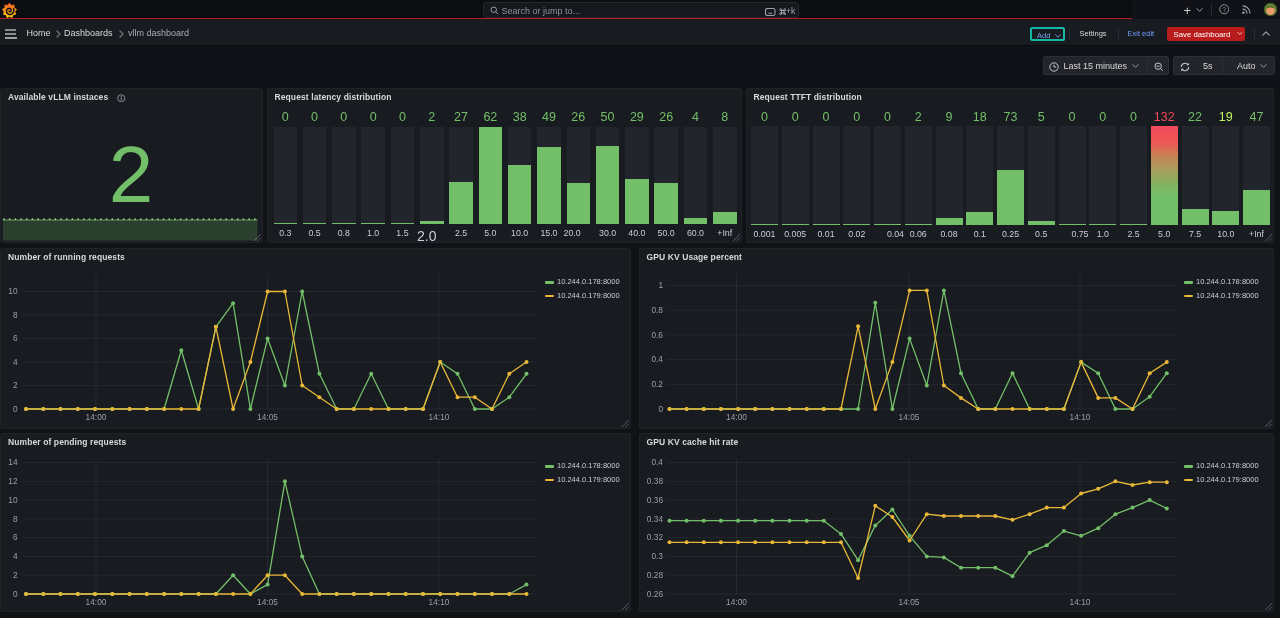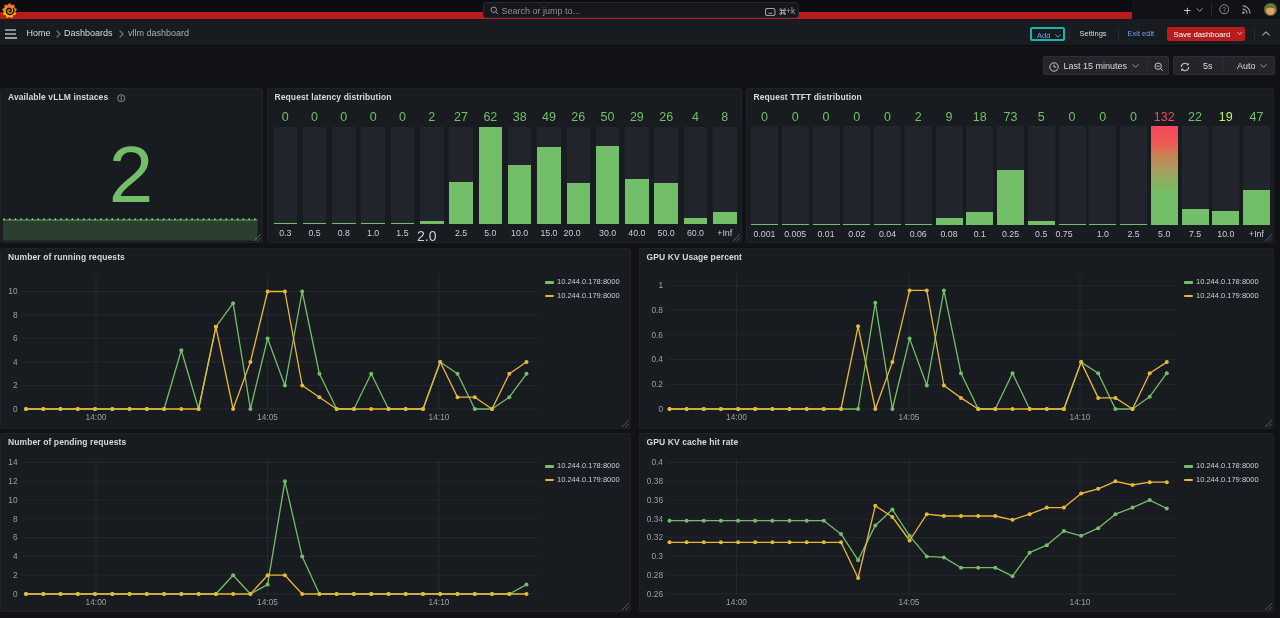--- a/index.html
+++ b/index.html
@@ -1,18 +1,18 @@
 <!DOCTYPE html>
 <html><head><meta charset="utf-8">
 <style>
 *{margin:0;padding:0}
 body{width:1280px;height:618px;background:#111217;font-family:"Liberation Sans",sans-serif;position:relative;overflow:hidden}
 </style></head>
 <body>
-<div style="position:absolute;left:0;top:0;width:1132px;height:19px;background:#0c0d10;border-bottom:7px solid #b91c1c;box-sizing:border-box">
+<div style="position:absolute;left:0;top:0;width:1132px;height:19px;background:#0c0d10;border-bottom:1px solid #b91c1c;box-sizing:border-box">
     <svg style="position:absolute;left:2px;top:1.5px" width="15" height="17" viewBox="0 0 24 26">
       <defs>
         <linearGradient id="lg" x1="0" y1="0" x2="0" y2="1">
           <stop offset="0" stop-color="#F05A28"></stop>
           <stop offset="1" stop-color="#FBCA0A"></stop>
         </linearGradient>
       </defs>
       <path fill="url(#lg)" d="M12.0 0.5 L15.2 4.1 L19.8 3.5 L20.1 8.4 L24.0 11.0 L21.2 14.9 L22.6 19.5 L18.0 20.6 L16.2 25.1 L12.0 22.9 L7.8 25.1 L6.0 20.6 L1.4 19.5 L2.8 14.9 L-0.0 11.0 L3.9 8.4 L4.2 3.5 L8.8 4.1 Z"></path>
       <path fill="none" stroke="#141619" stroke-width="2.4" stroke-linecap="round" d="M18.5 10.1 L18.9 11.7 L19.0 13.3 L18.7 14.8 L18.0 16.2 L17.1 17.4 L16.0 18.3 L14.7 19.0 L13.3 19.3 L12.0 19.3 L10.7 18.9 L9.5 18.4 L8.6 17.5 L7.9 16.6 L7.4 15.5 L7.2 14.4 L7.3 13.3 L7.6 12.2 L8.1 11.3 L8.8 10.6 L9.6 10.1 L10.5 9.8 L11.4 9.7 L12.2 9.8 L13.0 10.1 L13.6 10.5 L14.1 11.1 L14.5 11.7 L14.6 12.4 L14.6 13.0 L14.5 13.6 L14.2 14.1 L13.9 14.5 L13.5 14.8 L13.0 15.0 L12.6 15.0 L12.2 14.9 L11.9 14.8 L11.6 14.6 L11.4 14.3 L11.4 14.0"></path>
     </svg>
@@ -266,21 +266,21 @@
     <div style="position:absolute;left:66.0px;top:134.6px;width:27px;height:1.5px;background:#73BF69"></div>
     <div style="position:absolute;left:63.0px;top:21px;width:33px;text-align:center;font-size:12.5px;color:#73BF69">0</div>
     <div style="position:absolute;left:63.0px;top:139.5px;width:33px;text-align:center;font-size:8.8px;color:#CCCCDC">0.01</div>
     <div style="position:absolute;left:96.8px;top:37px;width:27px;height:99.1px;background:#22252b"></div>
     <div style="position:absolute;left:96.8px;top:134.6px;width:27px;height:1.5px;background:#73BF69"></div>
     <div style="position:absolute;left:93.8px;top:21px;width:33px;text-align:center;font-size:12.5px;color:#73BF69">0</div>
     <div style="position:absolute;left:93.8px;top:139.5px;width:33px;text-align:center;font-size:8.8px;color:#CCCCDC">0.02</div>
     <div style="position:absolute;left:127.5px;top:37px;width:27px;height:99.1px;background:#22252b"></div>
     <div style="position:absolute;left:127.5px;top:134.6px;width:27px;height:1.5px;background:#73BF69"></div>
     <div style="position:absolute;left:124.5px;top:21px;width:33px;text-align:center;font-size:12.5px;color:#73BF69">0</div>
-    <div style="position:absolute;left:124.5px;top:139.5px;width:33px;text-align:center;font-size:8.8px;color:#CCCCDC">0.04</div>
+    <div style="position:absolute;left:124.5px;top:139.5px;width:33px;text-align:right;font-size:8.8px;color:#CCCCDC">0.04</div>
     <div style="position:absolute;left:158.2px;top:37px;width:27px;height:99.1px;background:#22252b"></div>
     <div style="position:absolute;left:158.2px;top:134.6px;width:27px;height:1.5px;background:#73BF69"></div>
     <div style="position:absolute;left:155.2px;top:21px;width:33px;text-align:center;font-size:12.5px;color:#73BF69">2</div>
     <div style="position:absolute;left:155.2px;top:139.5px;width:33px;text-align:center;font-size:8.8px;color:#CCCCDC">0.06</div>
     <div style="position:absolute;left:189.0px;top:37px;width:27px;height:99.1px;background:#22252b"></div>
     <div style="position:absolute;left:189.0px;top:129.3px;width:27px;height:6.8px;background:#73BF69"></div>
     <div style="position:absolute;left:186.0px;top:21px;width:33px;text-align:center;font-size:12.5px;color:#73BF69">9</div>
     <div style="position:absolute;left:186.0px;top:139.5px;width:33px;text-align:center;font-size:8.8px;color:#CCCCDC">0.08</div>
     <div style="position:absolute;left:219.8px;top:37px;width:27px;height:99.1px;background:#22252b"></div>
     <div style="position:absolute;left:219.8px;top:122.6px;width:27px;height:13.5px;background:#73BF69"></div>
@@ -290,21 +290,21 @@
     <div style="position:absolute;left:250.5px;top:81.3px;width:27px;height:54.8px;background:#73BF69"></div>
     <div style="position:absolute;left:247.5px;top:21px;width:33px;text-align:center;font-size:12.5px;color:#73BF69">73</div>
     <div style="position:absolute;left:247.5px;top:139.5px;width:33px;text-align:center;font-size:8.8px;color:#CCCCDC">0.25</div>
     <div style="position:absolute;left:281.2px;top:37px;width:27px;height:99.1px;background:#22252b"></div>
     <div style="position:absolute;left:281.2px;top:132.3px;width:27px;height:3.8px;background:#73BF69"></div>
     <div style="position:absolute;left:278.2px;top:21px;width:33px;text-align:center;font-size:12.5px;color:#73BF69">5</div>
     <div style="position:absolute;left:278.2px;top:139.5px;width:33px;text-align:center;font-size:8.8px;color:#CCCCDC">0.5</div>
     <div style="position:absolute;left:312.0px;top:37px;width:27px;height:99.1px;background:#22252b"></div>
     <div style="position:absolute;left:312.0px;top:134.6px;width:27px;height:1.5px;background:#73BF69"></div>
     <div style="position:absolute;left:309.0px;top:21px;width:33px;text-align:center;font-size:12.5px;color:#73BF69">0</div>
-    <div style="position:absolute;left:309.0px;top:139.5px;width:33px;text-align:left;font-size:8.8px;color:#CCCCDC">0.75</div>
+    <div style="position:absolute;left:309.0px;top:139.5px;width:33px;text-align:right;font-size:8.8px;color:#CCCCDC">0.75</div>
     <div style="position:absolute;left:342.8px;top:37px;width:27px;height:99.1px;background:#22252b"></div>
     <div style="position:absolute;left:342.8px;top:134.6px;width:27px;height:1.5px;background:#73BF69"></div>
     <div style="position:absolute;left:339.8px;top:21px;width:33px;text-align:center;font-size:12.5px;color:#73BF69">0</div>
     <div style="position:absolute;left:339.8px;top:139.5px;width:33px;text-align:center;font-size:8.8px;color:#CCCCDC">1.0</div>
     <div style="position:absolute;left:373.5px;top:37px;width:27px;height:99.1px;background:#22252b"></div>
     <div style="position:absolute;left:373.5px;top:134.6px;width:27px;height:1.5px;background:#73BF69"></div>
     <div style="position:absolute;left:370.5px;top:21px;width:33px;text-align:center;font-size:12.5px;color:#73BF69">0</div>
     <div style="position:absolute;left:370.5px;top:139.5px;width:33px;text-align:center;font-size:8.8px;color:#CCCCDC">2.5</div>
     <div style="position:absolute;left:404.2px;top:37px;width:27px;height:99.1px;background:#22252b"></div>
     <div style="position:absolute;left:404.2px;top:37.0px;width:27px;height:99.1px;background:linear-gradient(to top,#73BF69 0%,#73BF69 30%,#85B161 42%,#A89F5C 55%,#C58355 70%,#EE5A55 82%,#F2495C 100%)"></div>

